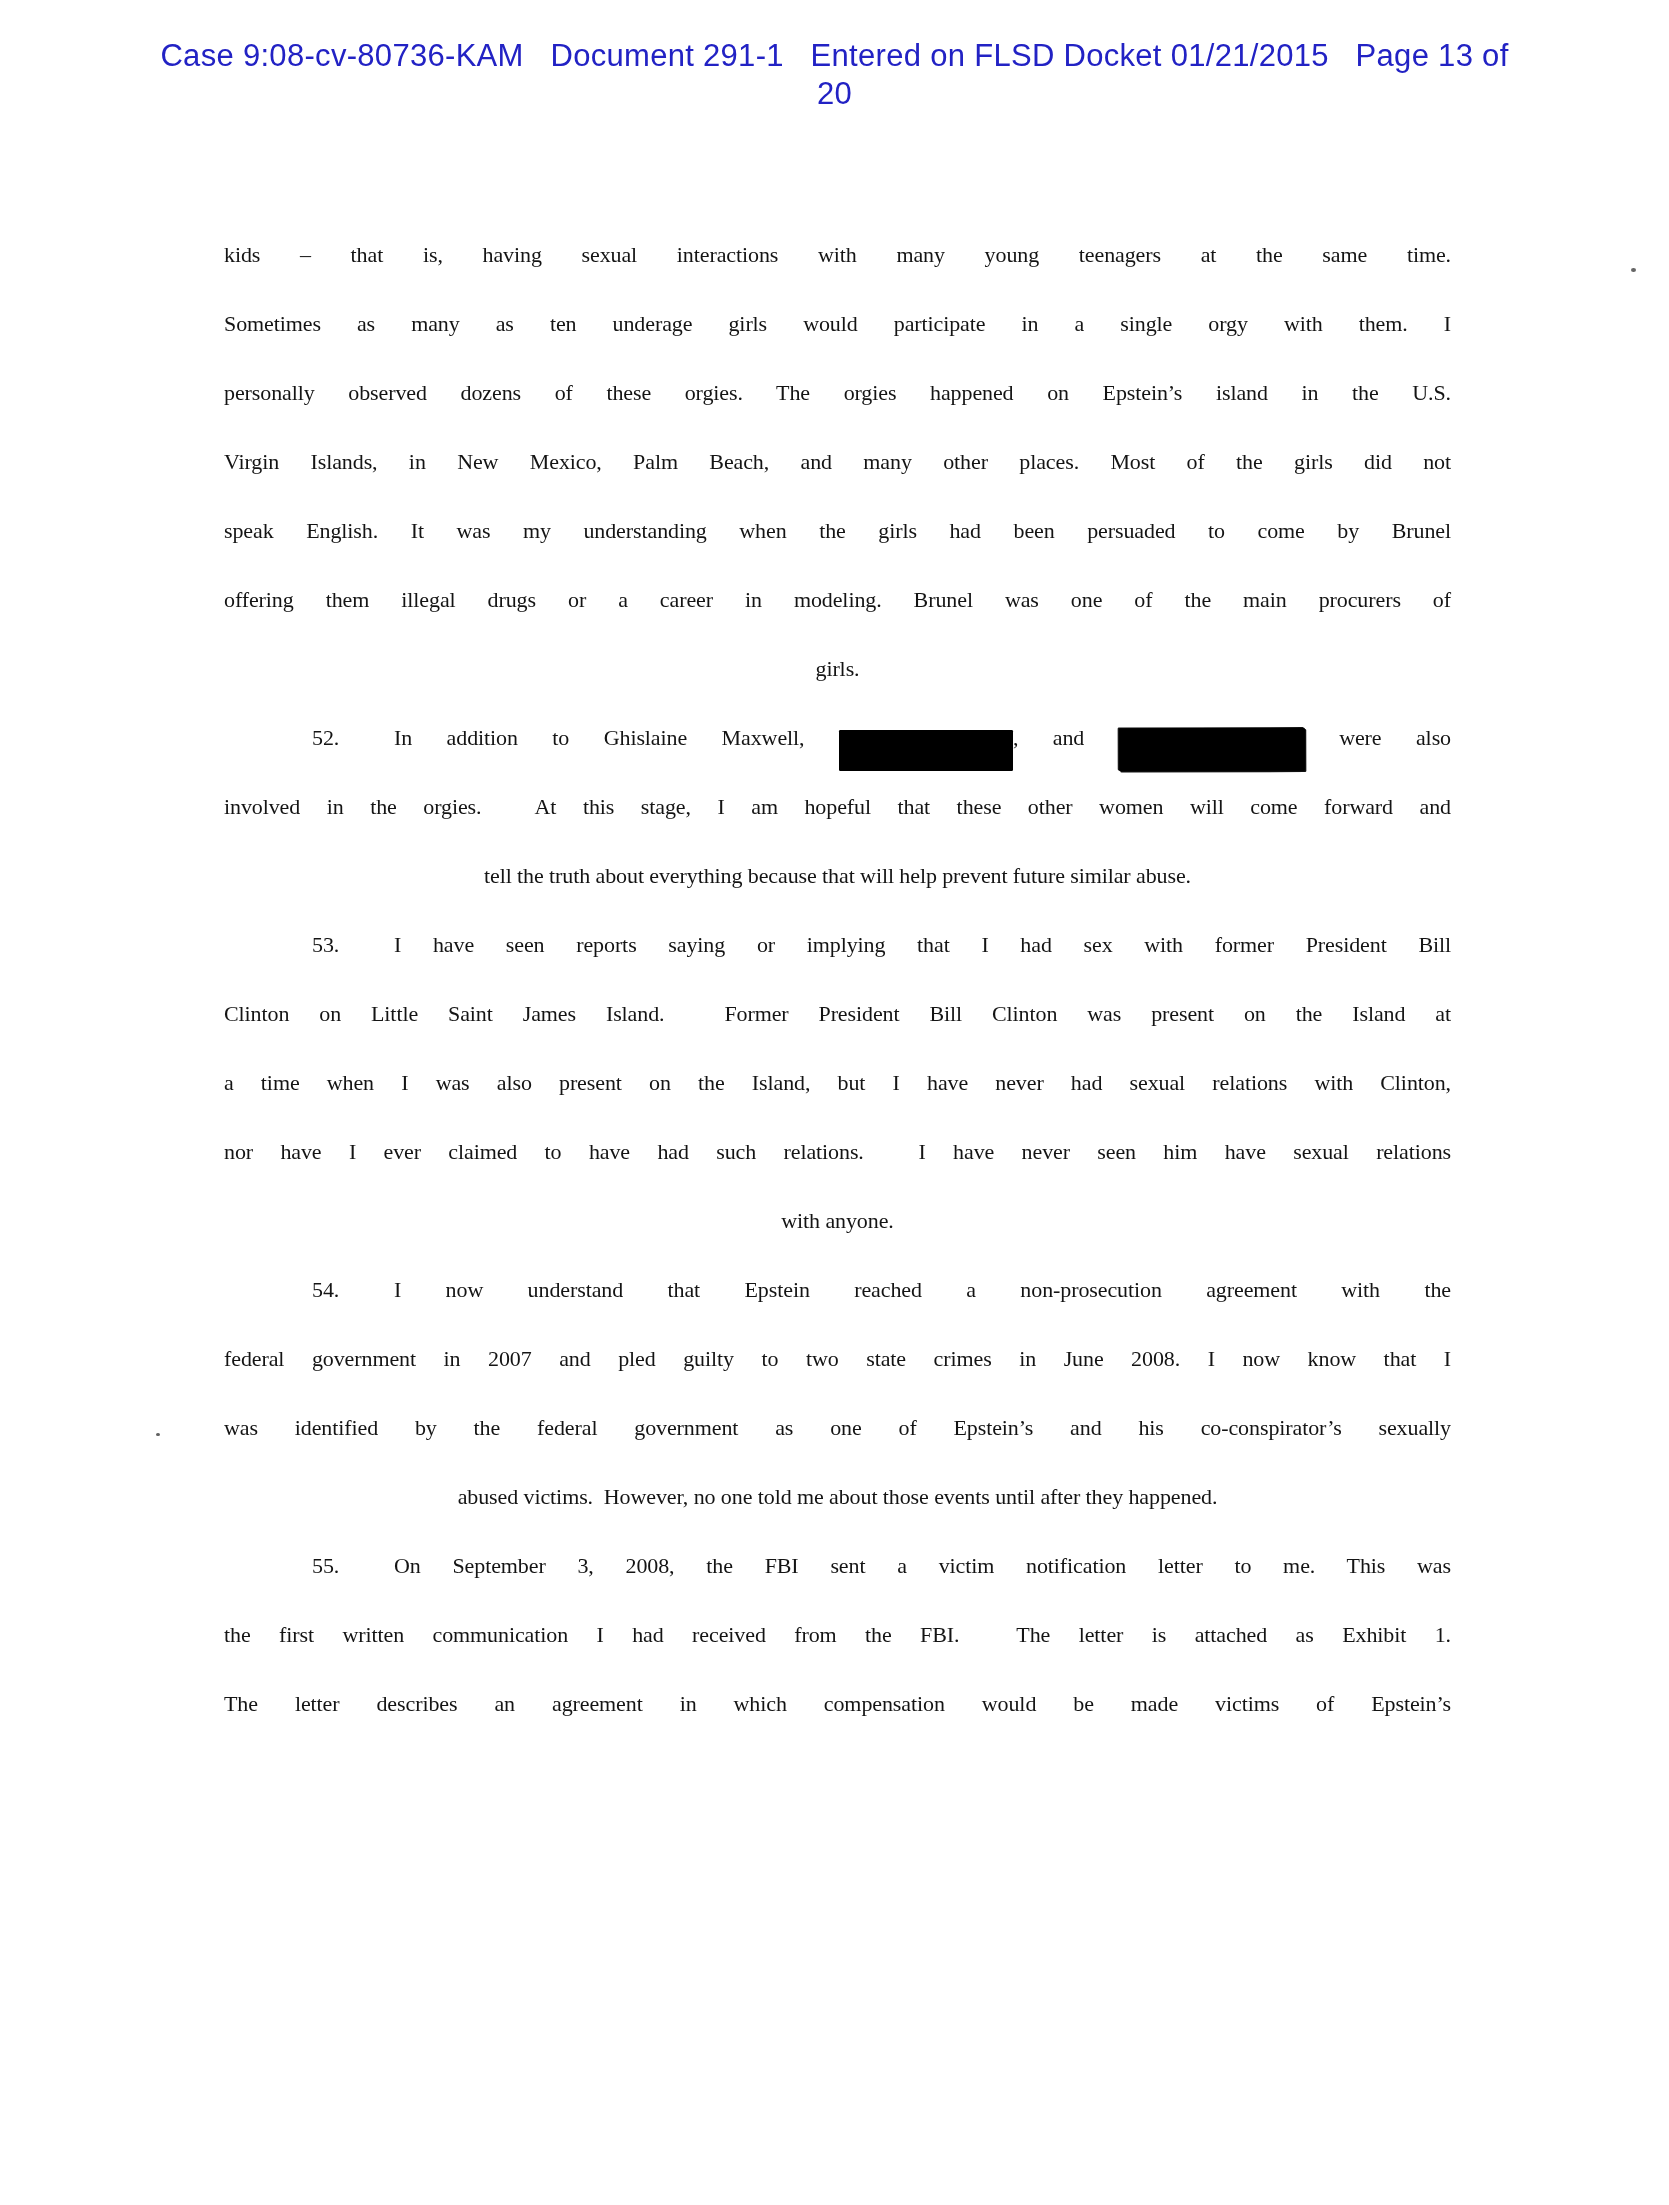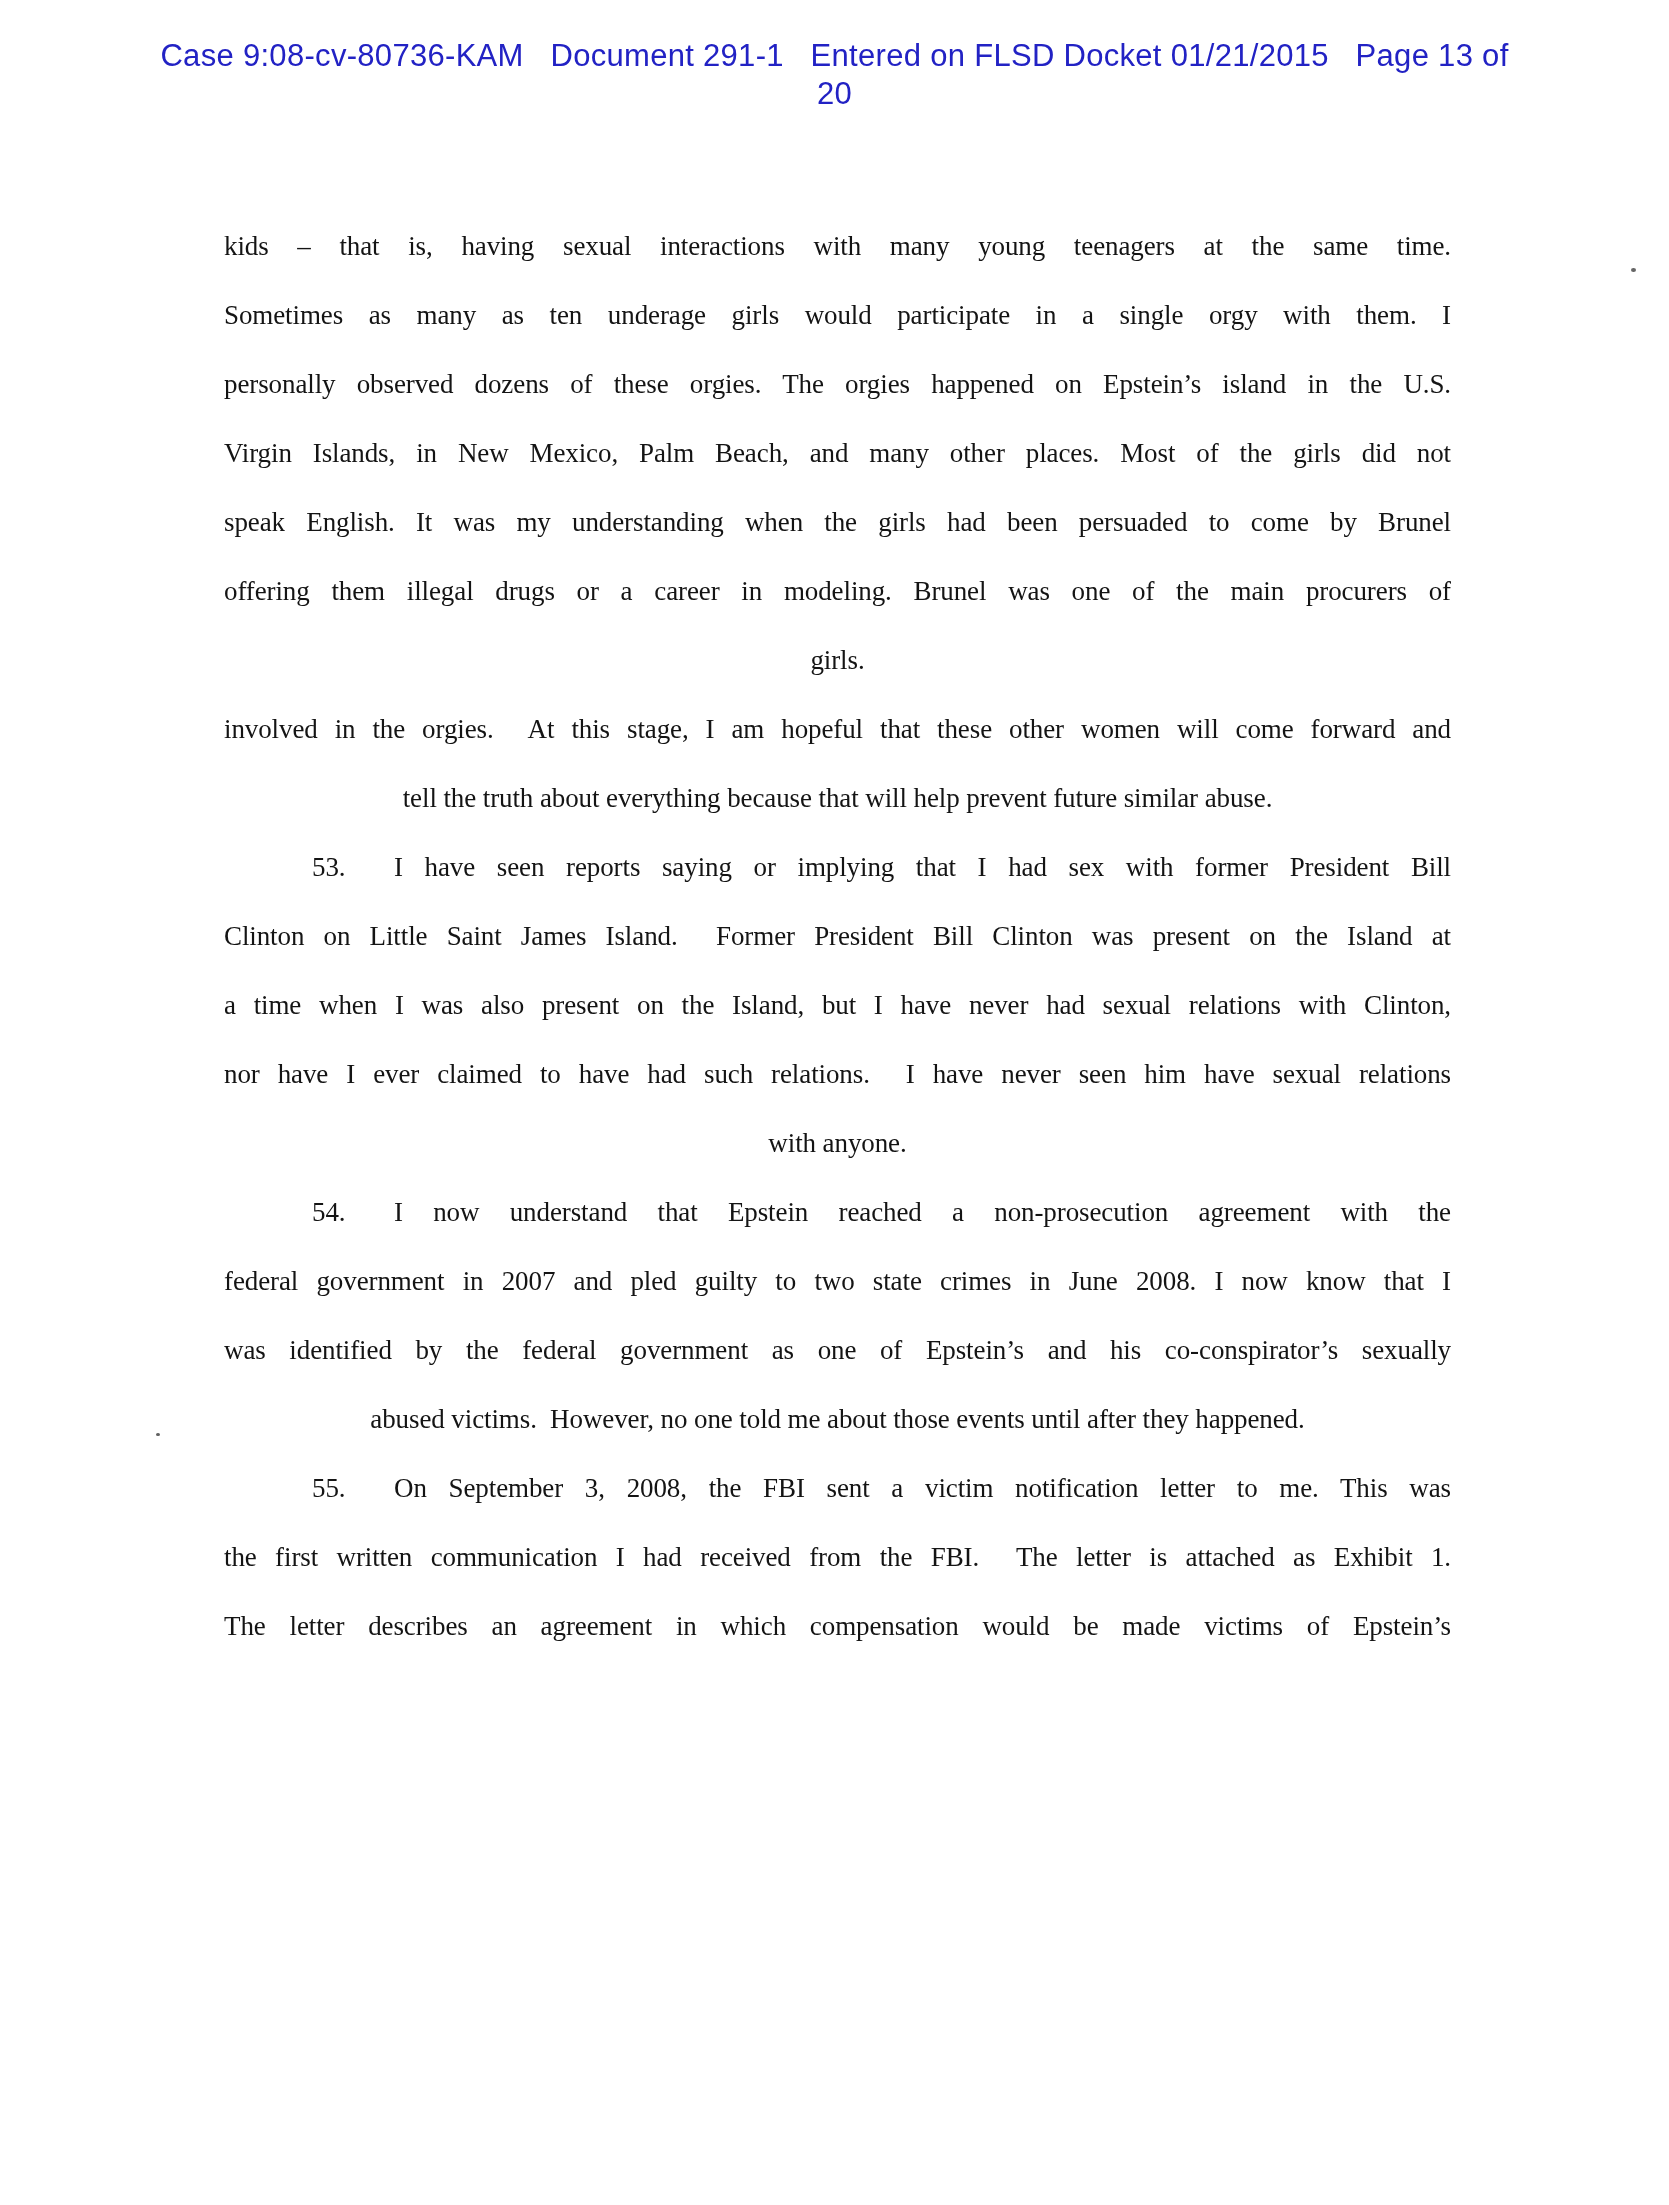--- a/index.html
+++ b/index.html
@@ -18,23 +18,23 @@
     top:37px; left:0; right:0;
     text-align:center;
     font-family:"Liberation Sans","DejaVu Sans",sans-serif;
     font-size:31px;
     line-height:38px;
     letter-spacing:0.3px;
   }
   
   .doc-body{
     position:absolute;
-    top:212px; left:224px;
+    top:220px; left:224px;
     width:1227px;
-    font-size:27px;
+    font-size:22px;
     letter-spacing:-0.1px;
   }
   .line{
     height:69px;
     line-height:69px;
     text-align:center;
     white-space:normal;
   }
   .line.just{
     text-align:justify;
@@ -98,20 +98,21 @@
   </div>
 
   <div class="doc-body">
       <div class="line just">kids – that is, having sexual interactions with many young teenagers at the same time.</div>
       <div class="line just">Sometimes as many as ten underage girls would participate in a single orgy with them. I</div>
       <div class="line just">personally observed dozens of these orgies. The orgies happened on Epstein’s island in the U.S.</div>
       <div class="line just">Virgin Islands, in New Mexico, Palm Beach, and many other places. Most of the girls did not</div>
       <div class="line just">speak English. It was my understanding when the girls had been persuaded to come by Brunel</div>
       <div class="line just">offering them illegal drugs or a career in modeling. Brunel was one of the main procurers of</div>
       <div class="line">girls.</div>
+      <div class="line just indent"><span class="para-num">52.</span>In addition to Ghislaine Maxwell, <span class="redaction" style="width: 174px; height: 41px; background: rgb(0, 0, 0);"></span>, and <span class="redaction rough" style="width: 186px; height: 43px; background: rgb(0, 0, 0);"></span> were also</div>
       <div class="line just">involved in the orgies. &nbsp;At this stage, I am hopeful that these other women will come forward and</div>
       <div class="line">tell the truth about everything because that will help prevent future similar abuse.</div>
       <div class="line just indent"><span class="para-num">53.</span>I have seen reports saying or implying that I had sex with former President Bill</div>
       <div class="line just">Clinton on Little Saint James Island. &nbsp;Former President Bill Clinton was present on the Island at</div>
       <div class="line just">a time when I was also present on the Island, but I have never had sexual relations with Clinton,</div>
       <div class="line just">nor have I ever claimed to have had such relations. &nbsp;I have never seen him have sexual relations</div>
       <div class="line">with anyone.</div>
       <div class="line just indent"><span class="para-num">54.</span>I now understand that Epstein reached a non-prosecution agreement with the</div>
       <div class="line just">federal government in 2007 and pled guilty to two state crimes in June 2008. I now know that I</div>
       <div class="line just">was identified by the federal government as one of Epstein’s and his co-conspirator’s sexually</div>

